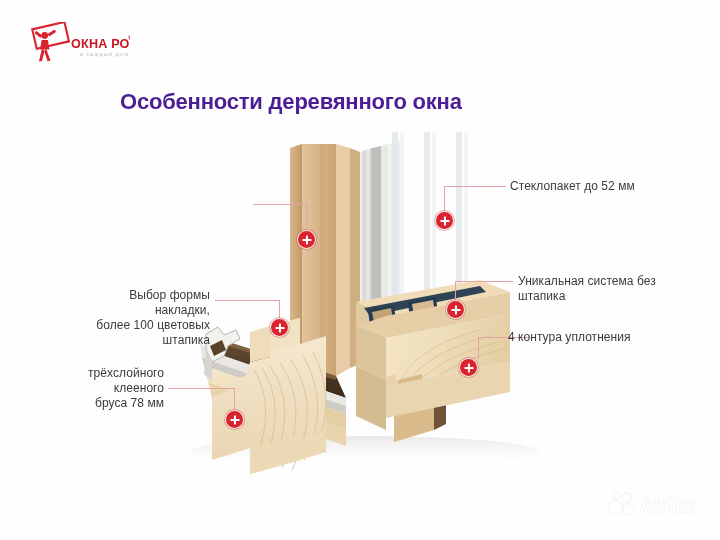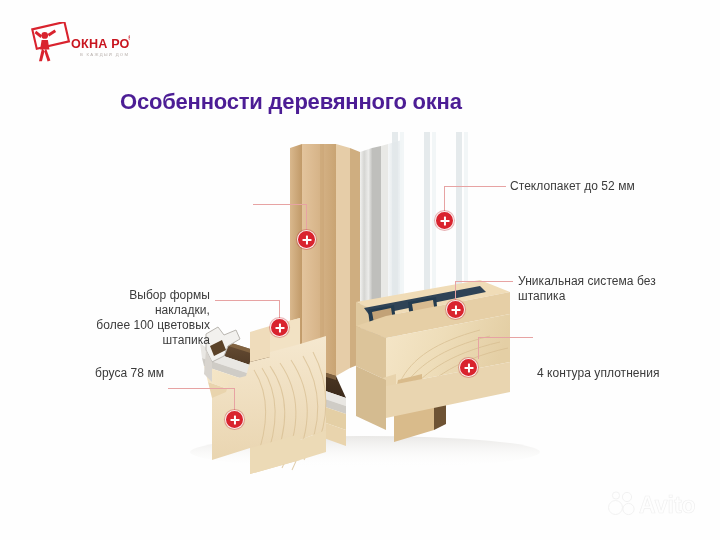--- a/index.html
+++ b/index.html
@@ -248,33 +248,34 @@
   <div class="leader v" style="left:478px;top:337px;height:22px;"></div>
 
 
   <div class="label right-al" style="left:84px;top:288px;width:126px;">
     <div>Выбор формы накладки,</div>
     <div>более 100 цветовых</div>
     <div>штапика</div>
   </div>
 
   <div class="label right-al" style="left:44px;top:366px;width:120px;">
+    <div>трёхслойного клееного</div>
     <div>бруса 78 мм</div>
   </div>
 
   <div class="label left-al" style="left:510px;top:179px;width:160px;">
     <div>Стеклопакет до 52 мм</div>
   </div>
 
   <div class="label left-al" style="left:518px;top:274px;width:160px;">
     <div>Уникальная система без</div>
     <div>штапика</div>
   </div>
 
-  <div class="label left-al" style="left:537px;top:330px;width:160px;margin-top:36px;">
+  <div class="label left-al" style="left:508px;top:330px;width:160px;">
     <div>4 контура уплотнения</div>
   </div>
 
   <div class="hotspot" style="left:297px;top:230px;"></div>
   <div class="hotspot" style="left:270px;top:318px;"></div>
   <div class="hotspot" style="left:225px;top:410px;"></div>
   <div class="hotspot" style="left:435px;top:211px;"></div>
   <div class="hotspot" style="left:446px;top:300px;"></div>
   <div class="hotspot" style="left:459px;top:358px;"></div>
 

